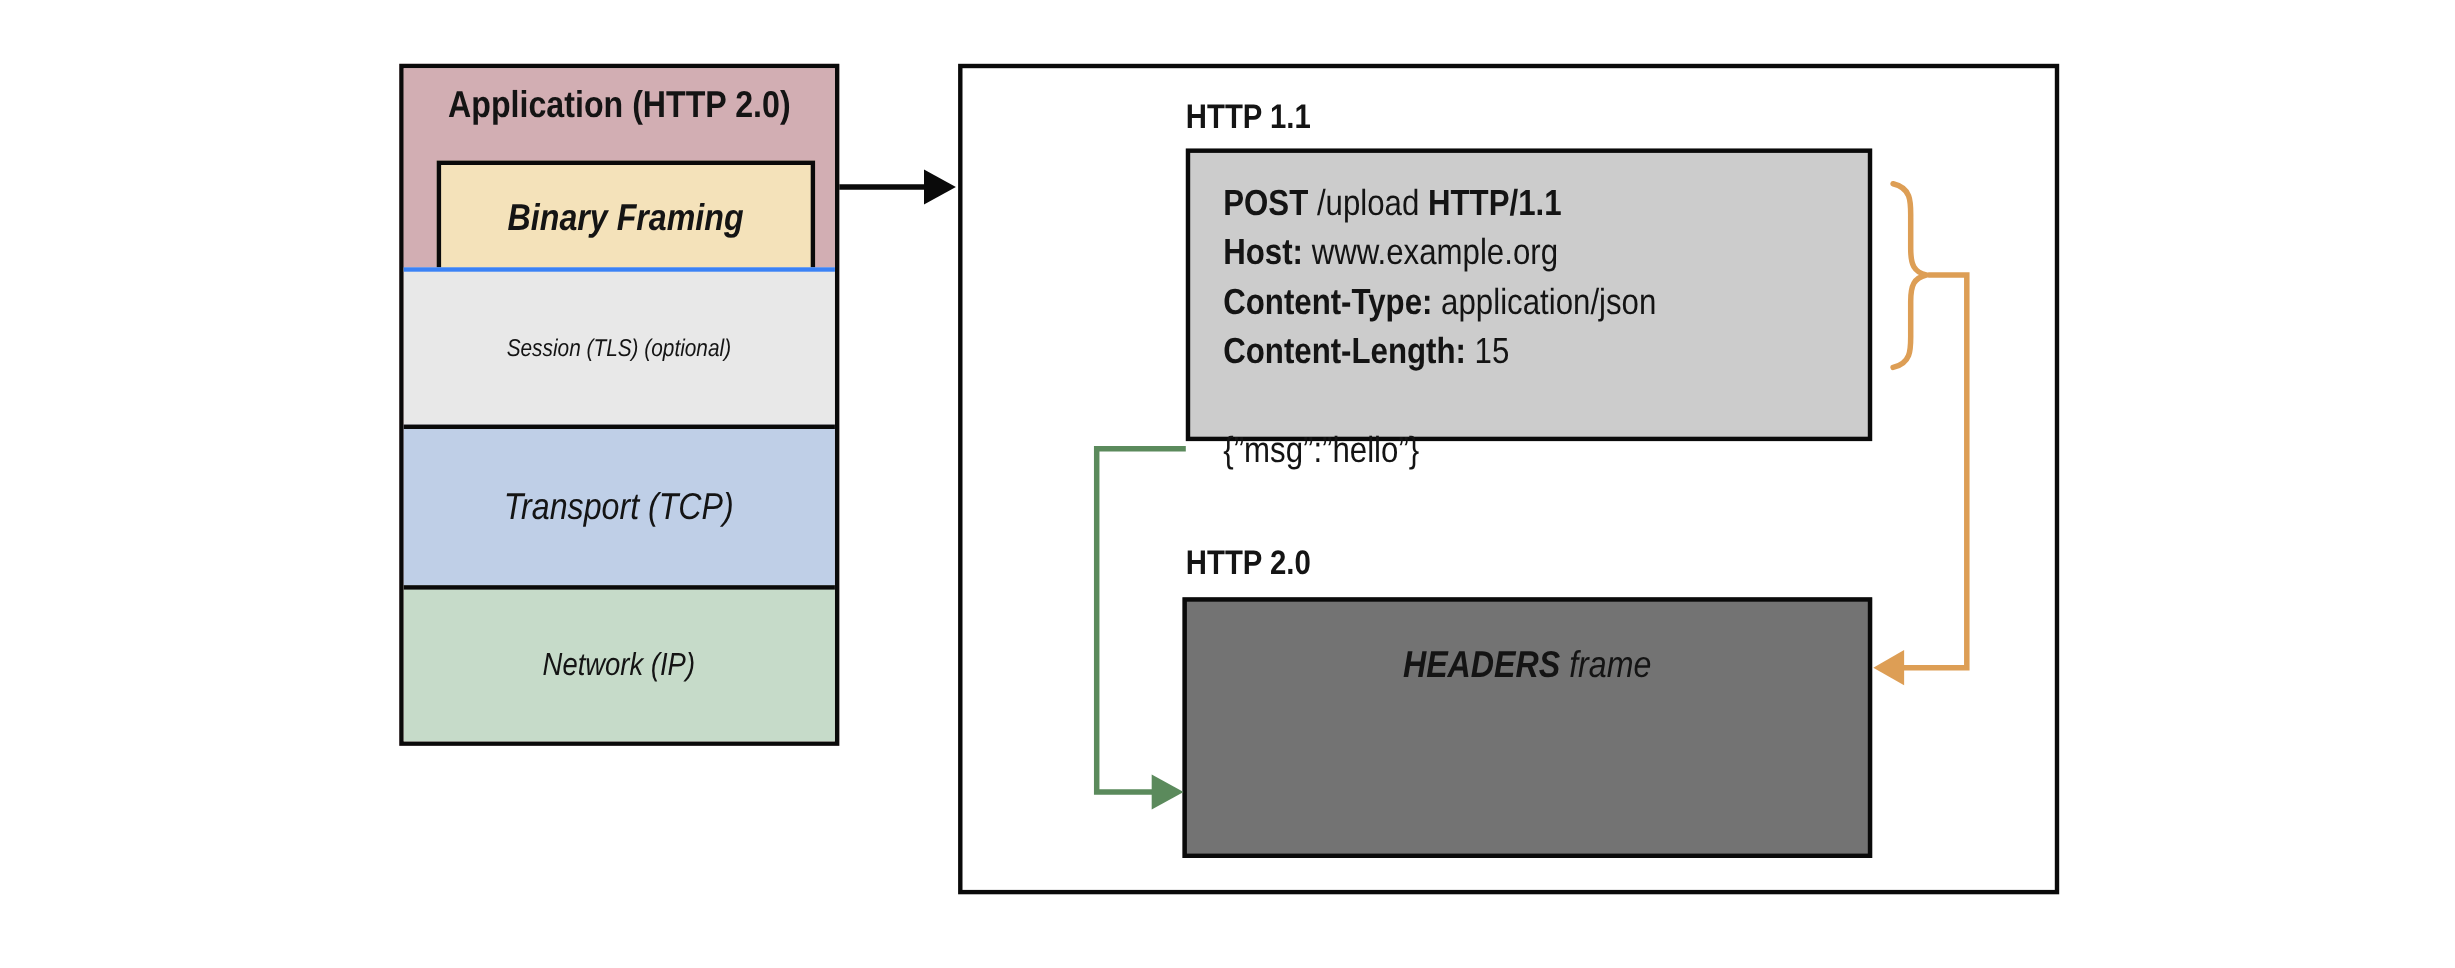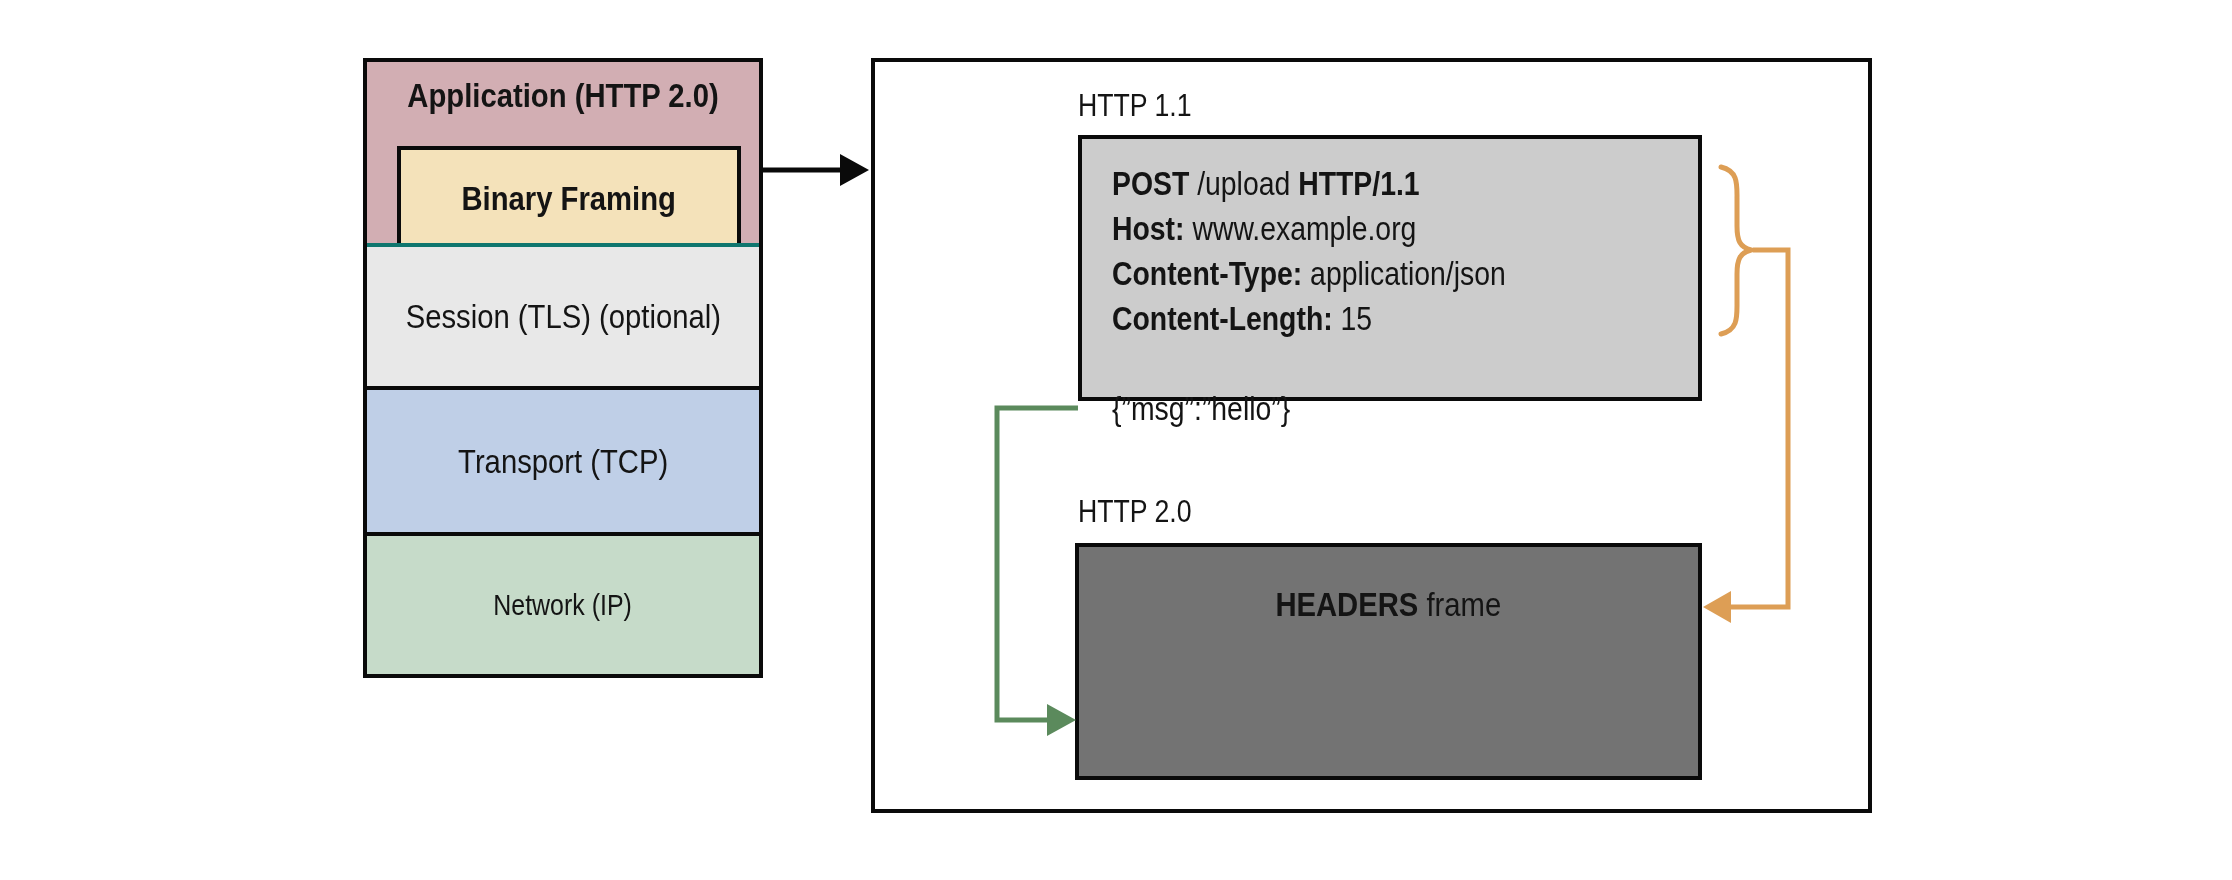--- a/index.html
+++ b/index.html
@@ -6,36 +6,36 @@
   body{
     width:2232px;height:880px;position:relative;background:#ffffff;
     font-family:"Liberation Sans",sans-serif;color:#141414;overflow:hidden;
   }
   .abs{position:absolute;box-sizing:border-box;}
   .bordered{border:4px solid #0a0a0a;}
   
   .cond{display:inline-block;transform:scaleX(0.86);transform-origin:center;white-space:nowrap;}
   .cond-l{display:inline-block;transform:scaleX(0.86);transform-origin:left center;white-space:nowrap;}
   .b{font-weight:bold;}
-  .center{display:flex;align-items:center;justify-content:center;text-align:center;}
+  .center{display:flex;align-items:center;justify-content:center;text-align:center;font-style:italic;}
 
   
   .stack{left:363px;top:58px;width:400px;height:620px;border:4px solid #0a0a0a;background:#d2aeb3;}
   .layer{position:relative;box-sizing:border-box;width:100%;}
   .layer-app{height:181px;background:#d2aeb3;font-size:34px;padding-left:30px;}
   .app-label{position:absolute;left:0;top:14px;width:100%;text-align:center;}
   .binary-box{position:absolute;left:30px;top:84px;width:336px;height:97px;background:#f4e2ba;
               border:4px solid #0a0a0a;font-size:34px;}
-  .layer-session{height:143px;background:#e8e8e8;border-top:4px solid #0f766e;font-size:34px;}
+  .layer-session{height:143px;background:#e8e8e8;border-top:4px solid #3b82f6;font-size:22px;}
   .layer-transport{height:146px;background:#bfcfe7;border-top:4px solid #0a0a0a;font-size:34px;}
   .layer-network{height:142px;background:#c6dbc9;border-top:4px solid #0a0a0a;font-size:29px;}
 
   
   .outer-box{left:871px;top:58px;width:1001px;height:755px;background:#ffffff;}
-  .panel-label{font-size:31px;font-weight:normal;}
+  .panel-label{font-size:31px;font-weight:bold;}
   .http11-label{left:1078px;top:88px;}
   .http20-label{left:1078px;top:494px;}
 
   .request-box{left:1078px;top:135px;width:624px;height:266px;background:#cccccc;
                padding:22px 10px 0 30px;font-size:33px;}
   .req-line{height:45px;line-height:45px;white-space:nowrap;}
 
   .frames-box{left:1075px;top:543px;width:627px;height:237px;background:#737373;}
   .frame-row{box-sizing:border-box;width:100%;font-size:34px;}
   .frame-headers{height:115px;}

